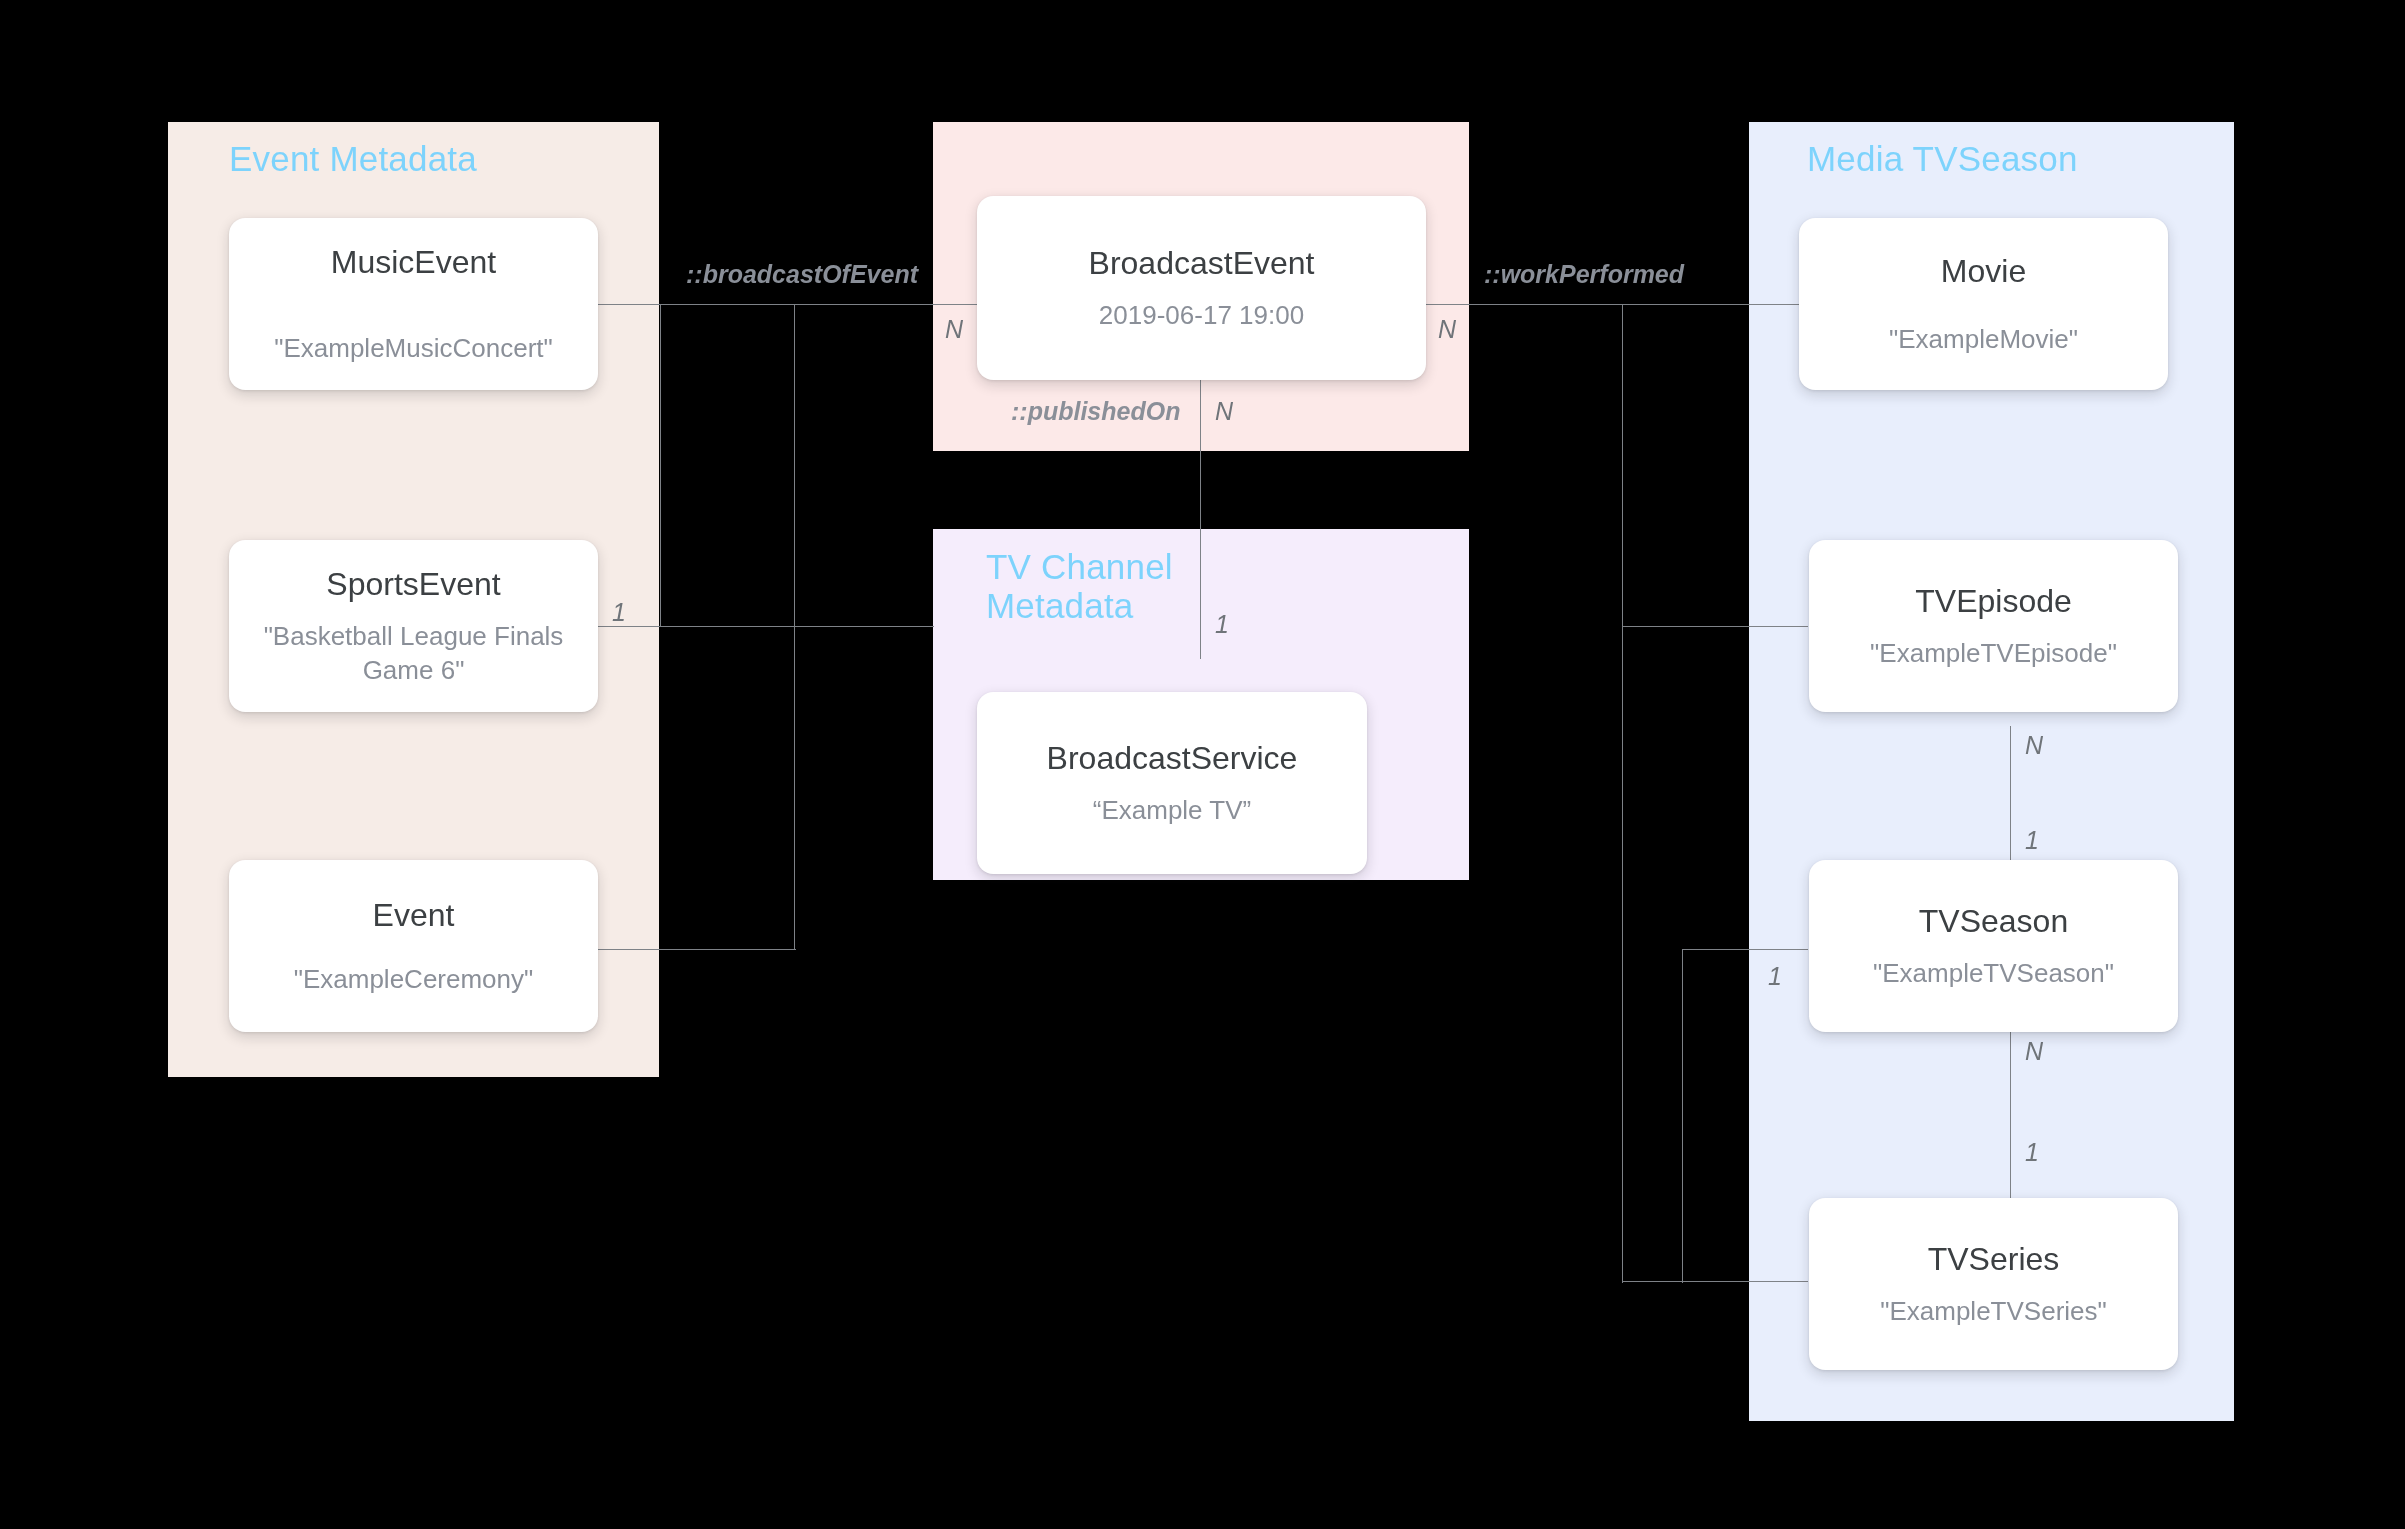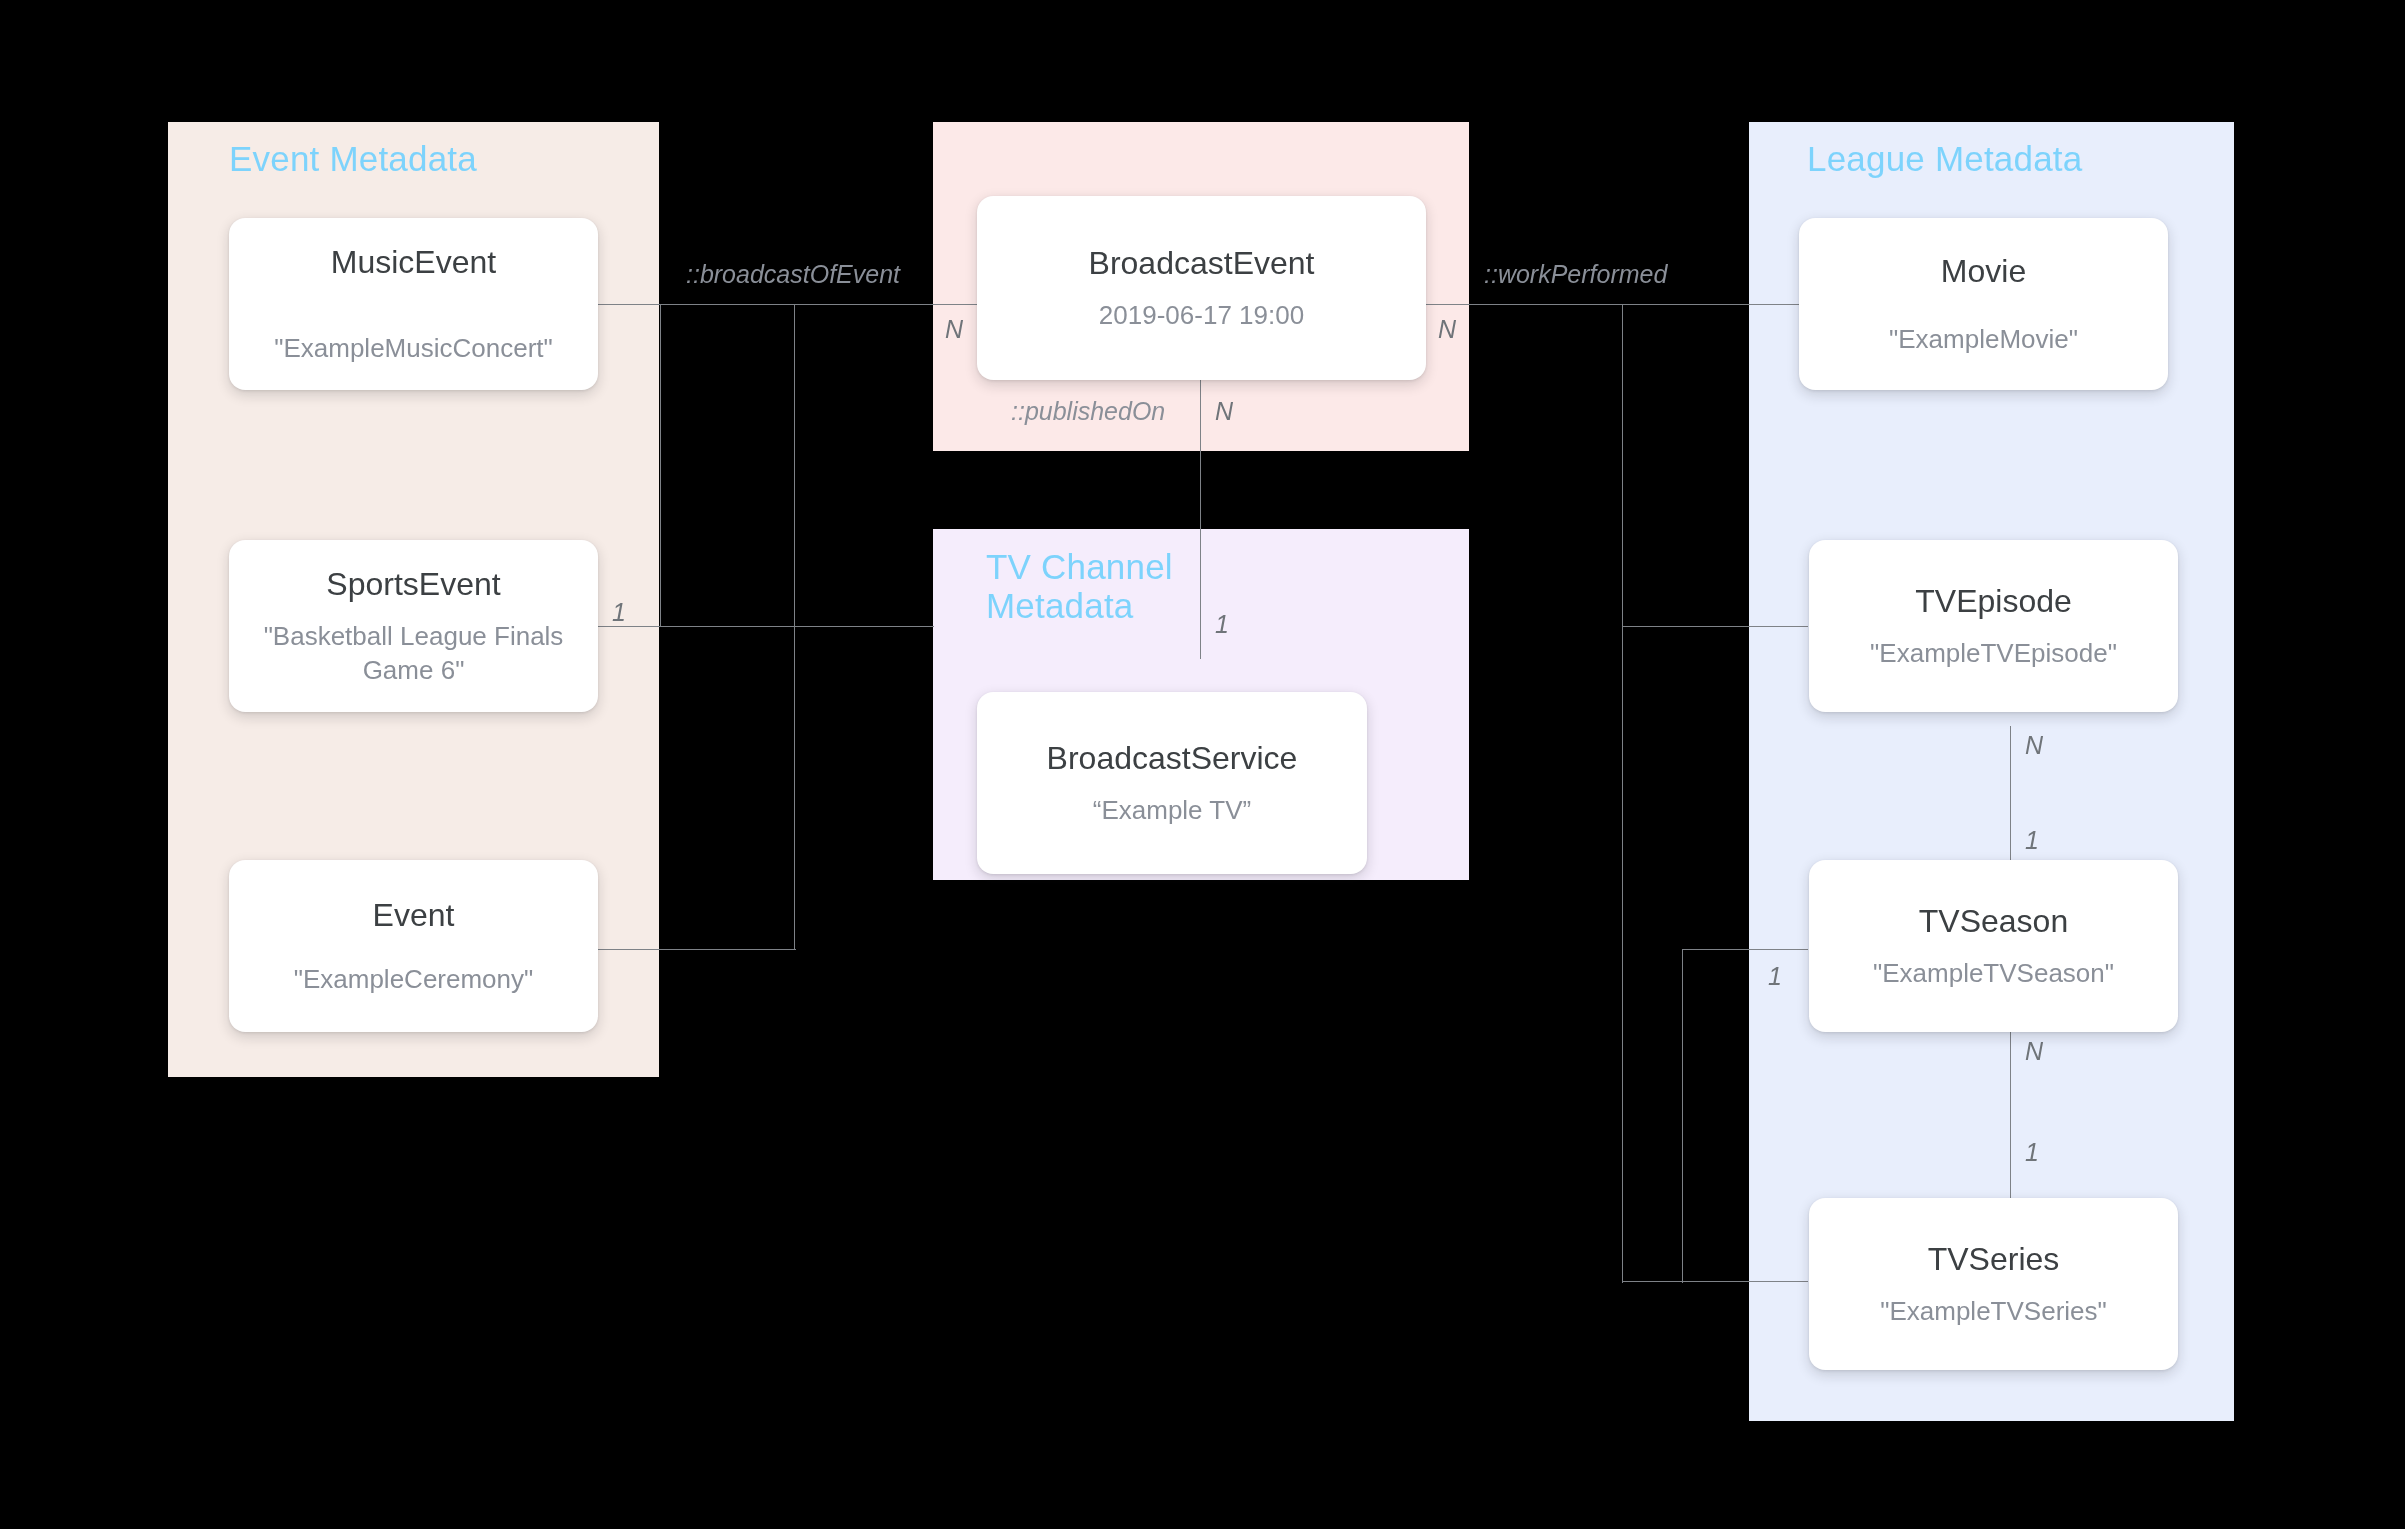--- a/index.html
+++ b/index.html
@@ -70,21 +70,21 @@
     position: absolute;
     width: 0;
     border-left: 1.9px solid #7e8287;
   }
 
   
   .edge-label {
     position: absolute;
     font-size: 25px;
     font-style: italic;
-    font-weight: normal;
+    font-weight: bold;
     color: #8a8f98;
     white-space: nowrap;
   }
   .card-mult {
     position: absolute;
     font-size: 25px;
     font-style: italic;
     color: #6f7479;
     white-space: nowrap;
   }
@@ -100,21 +100,21 @@
 
   <div class="panel" style="left:933px; top:529px; width:536px; height:351px; background:#f5edfc;"></div>
 
   <div class="panel" style="left:1749px; top:122px; width:485px; height:1299px; background:#e8eefc;"></div>
 
   <div class="panel-title" style="left:229px; top:139px;">Event Metadata</div>
 
   <div class="panel-title" style="left:986px; top:547px; width:220px;">TV Channel
 Metadata</div>
 
-  <div class="panel-title" style="left:1807px; top:139px;">League Metadata</div>
+  <div class="panel-title" style="left:1807px; top:139px;">Media TVSeason</div>
 
   <div class="h-line" style="left:598px; top:304px; width:198px;"></div>
 
   <div class="v-line" style="left:794px; top:304px; height:645px;"></div>
 
   <div class="h-line" style="left:598px; top:949px; width:198px;"></div>
 
   <div class="h-line" style="left:598px; top:626px; width:336px;"></div>
 
   <div class="v-line" style="left:660px; top:304px; height:322px;"></div>

